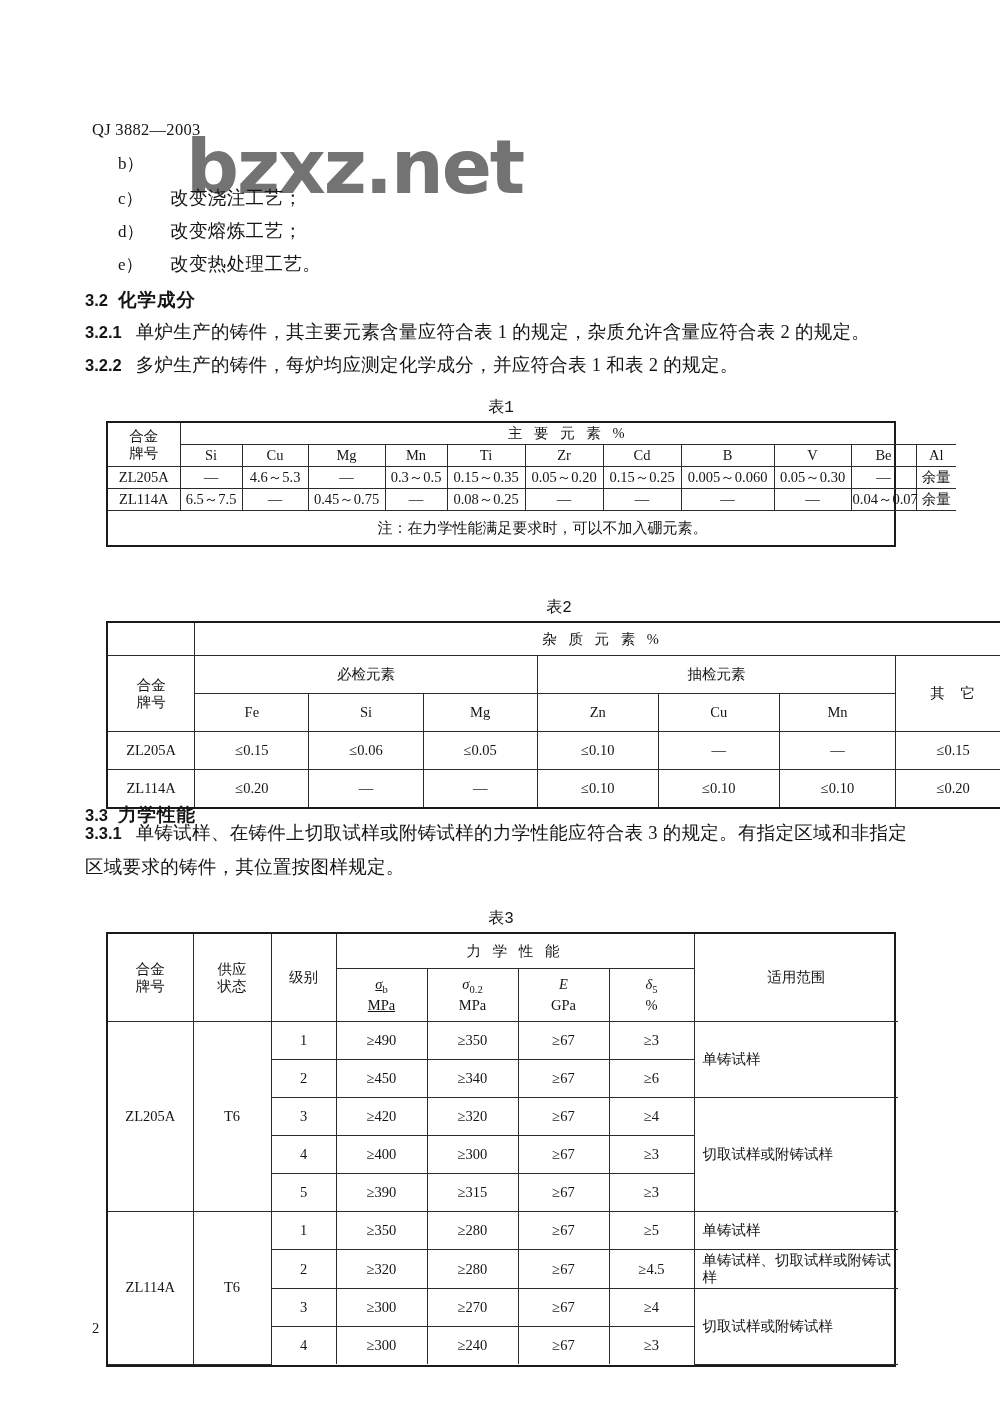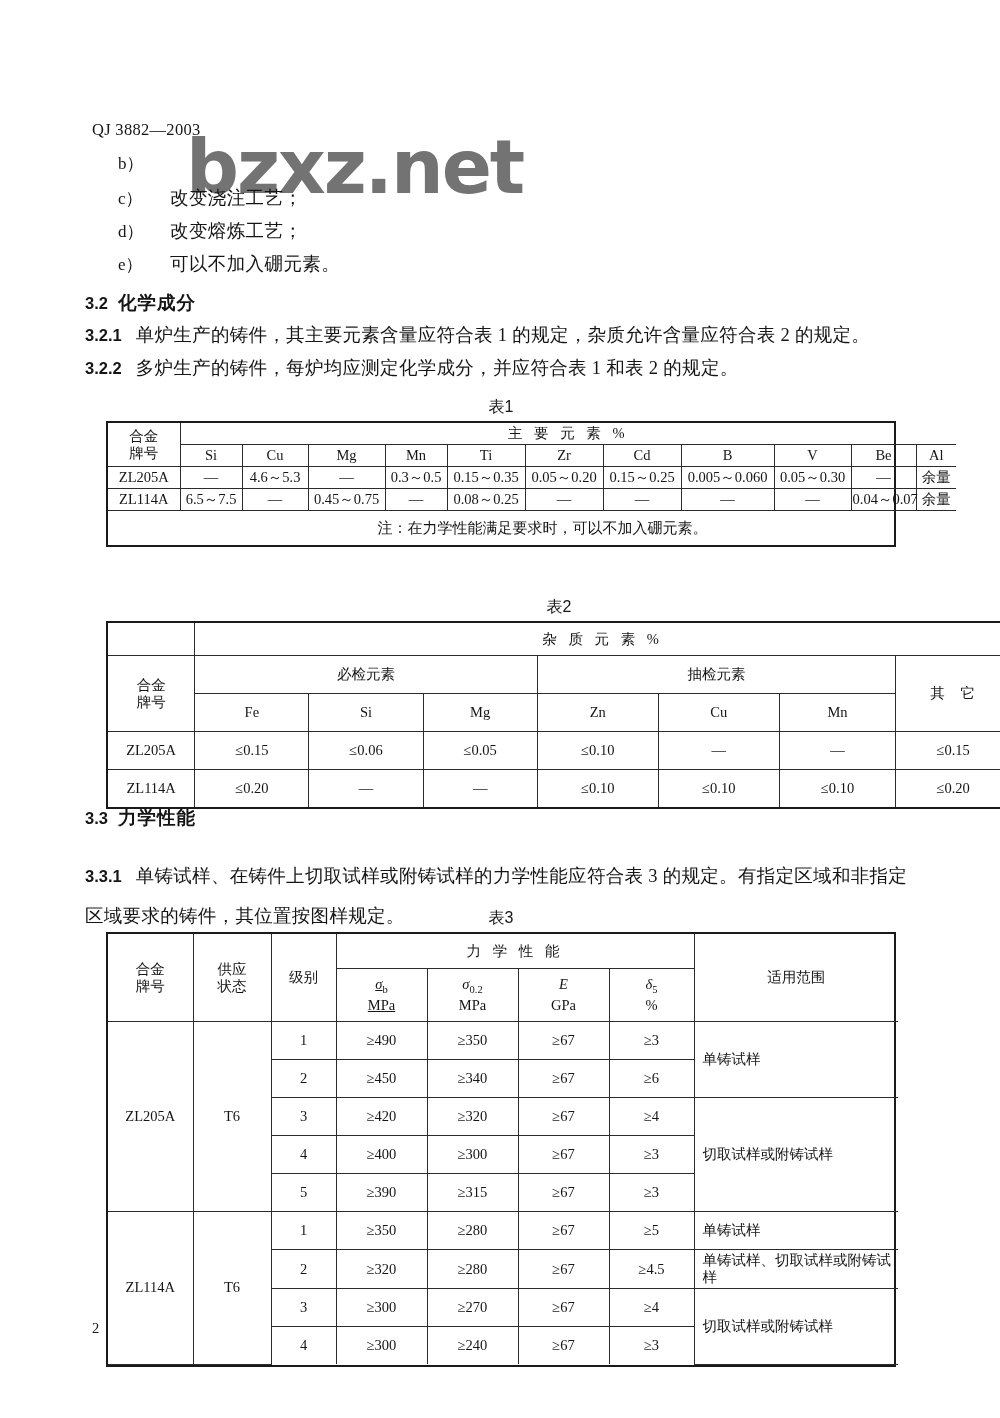--- a/index.html
+++ b/index.html
@@ -60,38 +60,38 @@
     font-family: "Liberation Serif", serif;
   }
   .list-text { font-size: 18.5px; letter-spacing: 0.4px; }
 
   
   .sec {
     position: absolute;
     left: 85px;
     width: 830px;
     font-size: 18.5px;
-    line-height: 40px;
+    line-height: 34px;
   }
   .sec .num {
     font-weight: bold;
     font-family: "Liberation Sans", sans-serif;
     font-size: 16.5px;
     margin-right: 10px;
   }
   .sec .num.wide { margin-right: 14px; }
   .sec .h { font-weight: bold; }
   .sec-body { letter-spacing: 0.3px; }
   .indent-cont { display: block; text-indent: 0; }
 
   
   .tbl-caption {
     text-align: center;
     font-size: 16px;
-    font-family: Liberation Sans, sans-serif;
+    font-family: Liberation Mono, monospace;
     margin-bottom: 3px;
   }
   table.t {
     border-collapse: collapse;
     width: 100%;
     table-layout: fixed;
     font-size: 14.5px;
   }
   table.t td, table.t th {
     border: 1px solid #2b2b2b;
@@ -150,21 +150,21 @@
       <div class="list-row">
         <span class="list-marker">c）</span>
         <span class="list-text">改变浇注工艺；</span>
       </div>
       <div class="list-row">
         <span class="list-marker">d）</span>
         <span class="list-text">改变熔炼工艺；</span>
       </div>
       <div class="list-row">
         <span class="list-marker">e）</span>
-        <span class="list-text">可以不加入硼元素。</span>
+        <span class="list-text">改变热处理工艺。</span>
       </div>
     </div>
 
     <div class="sec" style="top:283px;">
       <span class="num">3.2</span><span class="h" style="letter-spacing:1px;">化学成分</span>
     </div>
 
     <div class="sec" style="top:315px;">
       <span class="num wide">3.2.1</span><span class="sec-body">单炉生产的铸件，其主要元素含量应符合表 1 的规定，杂质允许含量应符合表 2 的规定。</span>
     </div>
@@ -306,21 +306,21 @@
           </tr>
         </tbody>
           </table>
       </div>
     </div>
 
     <div class="sec" style="top:798px;">
       <span class="num">3.3</span><span class="h" style="letter-spacing:1px;">力学性能</span>
     </div>
 
-    <div class="sec" style="top:856px;">
+    <div class="sec" style="top:816px;">
       <span class="num wide">3.3.1</span><span class="sec-body">单铸试样、在铸件上切取试样或附铸试样的力学性能应符合表 3 的规定。有指定区域和非指定</span>
       <div class="sec-body indent-cont">区域要求的铸件，其位置按图样规定。</div>
     </div>
 
     <div class="tbl3-wrap">
       <div class="tbl-caption">表3</div>
       <div class="outer-box">
         <table class="t">
           <colgroup>
             <col style="width:85px">

